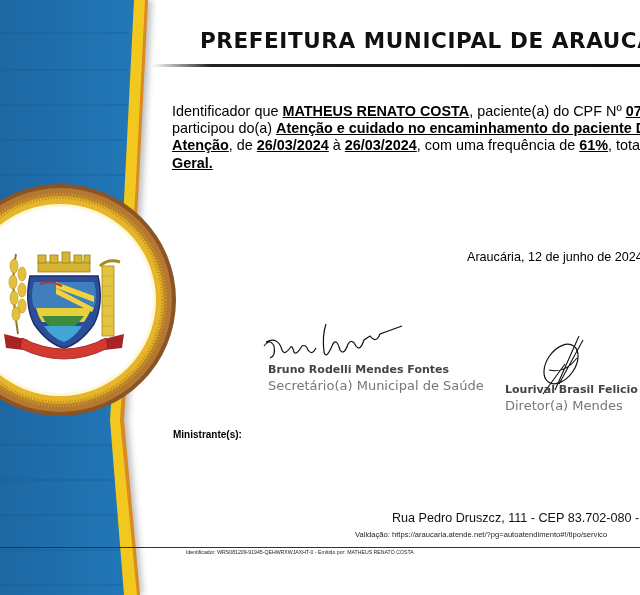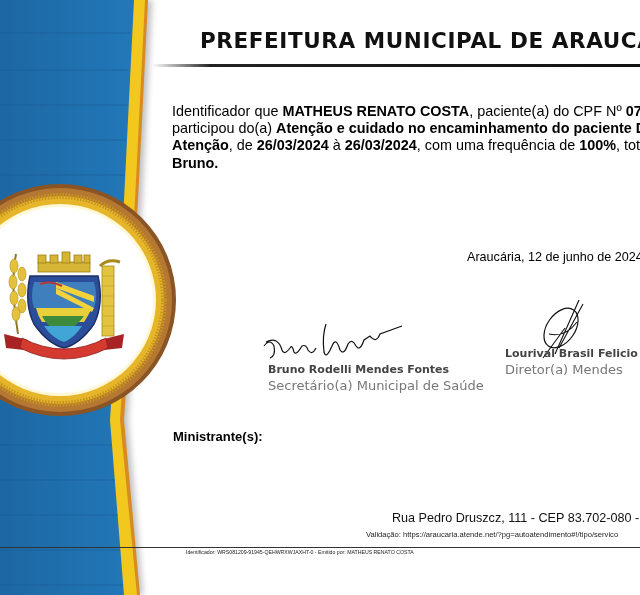--- a/index.html
+++ b/index.html
@@ -22,39 +22,39 @@
       font-size: 21.5px; letter-spacing: 0.6px; color: #111;
     }
     .title-rule {
       position: absolute; left: 152px; top: 64px; width: 488px; height: 3px;
       background: linear-gradient(to right, rgba(0,0,0,0) 0%, #222 12%, #111 100%);
     }
     .body-text {
       position: absolute; left: 172px; top: 103px; width: 520px;
       font-size: 14.4px; line-height: 17.2px; white-space: nowrap;
     }
-    .body-text b { font-weight: bold; }
+    .body-text b { font-weight: bold; text-decoration: underline; }
     .body-text .line { display: block; }
     .date {
       position: absolute; left: 467px; top: 250px; font-size: 12.6px; white-space: nowrap;
     }
     .sig {
       position: absolute; text-align: center; font-family: "DejaVu Sans", sans-serif;
     }
     .sig .name { font-size: 11px; font-weight: bold; color: #444; white-space: nowrap; }
     .sig .role { font-size: 13px; color: #777; white-space: nowrap; margin-top: 2px; }
     .sig svg { position: absolute; }
     .ministrante {
-      position: absolute; left: 173px; top: 429px; font-size: 13px; font-weight: bold;
+      position: absolute; left: 173px; top: 429px; font-size: 10px; font-weight: bold;
     }
     .address {
       position: absolute; left: 392px; top: 511px; font-size: 12.6px; white-space: nowrap; color: #111;
     }
     .validation {
-      position: absolute; left: 366px; top: 530px; font-size: 7.6px; white-space: nowrap; color: #222;
+      position: absolute; left: 355px; top: 530px; font-size: 7.6px; white-space: nowrap; color: #222;
     }
     .footer-rule {
       position: absolute; left: 0; top: 547px; width: 640px; height: 1px; background: #333;
     }
     .identifier {
       position: absolute; left: 186px; top: 549px; font-size: 5.2px; white-space: nowrap; color: #222;
     }
   </style>
 </head>
 <body>
@@ -168,41 +168,41 @@
 <div class="title-rule"></div>
 
 <div class="body-text">
   <span class="line">
     <span>Identificador que </span><b>MATHEUS RENATO COSTA</b><span>, paciente(a) do CPF Nº </span><b>07</b>
   </span>
   <span class="line">
     <span>participou do(a) </span><b>Atenção e cuidado no encaminhamento do paciente D</b>
   </span>
   <span class="line">
-    <b>Atenção</b><span>, de </span><b>26/03/2024</b><span> à </span><b>26/03/2024</b><span>, com uma frequência de </span><b>100%</b><span>, total</span>
-  </span>
-  <span class="line">
-    <b>Bruno.</b>
+    <b>Atenção</b><span>, de </span><b>26/03/2024</b><span> à </span><b>26/03/2024</b><span>, com uma frequência de </span><b>61%</b><span>, total</span>
+  </span>
+  <span class="line">
+    <b>Geral.</b>
   </span>
 </div>
 
 <div class="date">Araucária, 12 de junho de 2024</div>
 
 <div class="sig" style="left:268px; top:316px; width:120px; height:70px;">
   <svg width="150" height="50" viewBox="0 0 150 50" style="left:-8px; top:0;">
     <path d="M4 30 Q10 22 14 30 Q16 40 10 42 M6 26 Q18 20 22 34 Q24 40 30 32 Q32 28 34 36 Q36 40 42 30 Q46 28 48 34 Q52 40 56 32" stroke="#111" stroke-width="1.2" fill="none"></path>
     <path d="M66 8 Q62 20 64 36 Q66 44 72 30 Q76 20 80 34 Q84 40 88 28 Q92 22 96 30 Q100 36 104 24 L110 20 Q116 28 120 18 L142 10" stroke="#111" stroke-width="1.2" fill="none"></path>
   </svg>
   <div style="position:absolute; left:0; top:47px; width:120px;">
     <div class="name">Bruno Rodelli Mendes Fontes</div>
     <div class="role">Secretário(a) Municipal de Saúde</div>
   </div>
 </div>
 
-<div class="sig" style="left:505px; top:300px; width:100px; height:70px;">
+<div class="sig" style="left:505px; top:336px; width:100px; height:70px;">
   <svg width="70" height="70" viewBox="0 0 70 70" style="left:20px; top:-2px;">
     <ellipse cx="36" cy="30" rx="14" ry="22" transform="rotate(35 36 30)" stroke="#111" stroke-width="1.2" fill="none"></ellipse>
     <path d="M54 2 L30 56 M58 6 L34 50 M24 36 Q40 40 52 24 M18 60 L40 30" stroke="#111" stroke-width="1.1" fill="none"></path>
   </svg>
   <div style="position:absolute; left:0; top:47px; width:100px;">
     <div class="name">Lourival Brasil Felicio</div>
     <div class="role">Diretor(a) Mendes</div>
   </div>
 </div>
 

